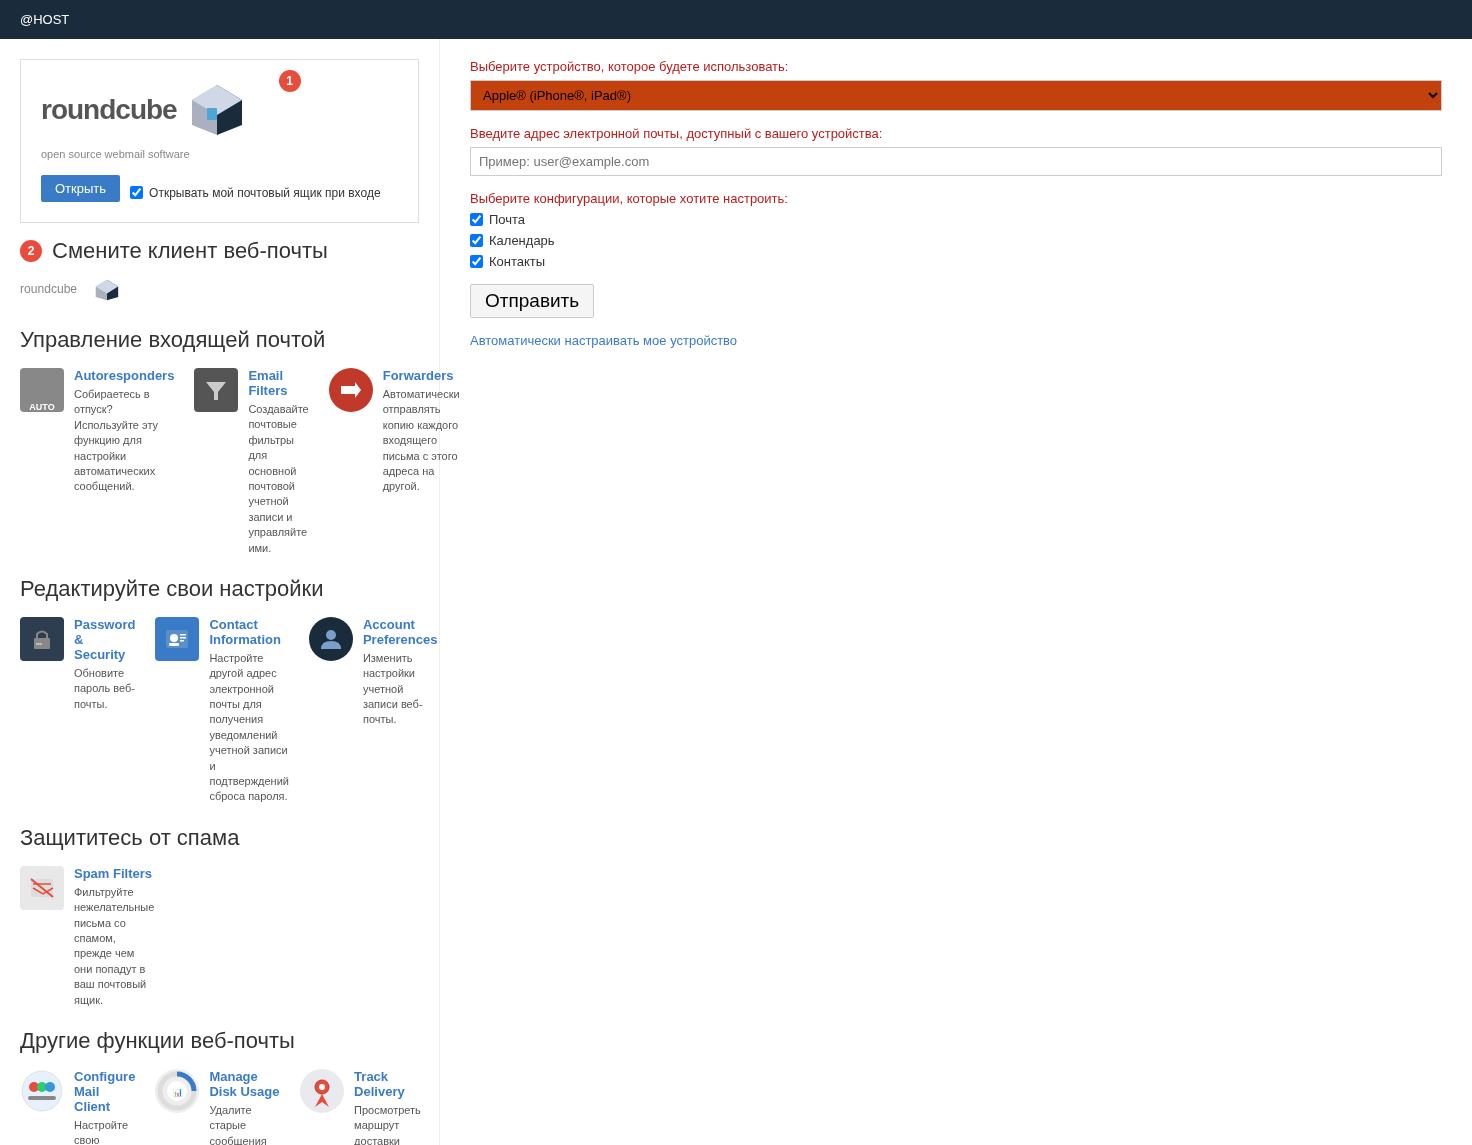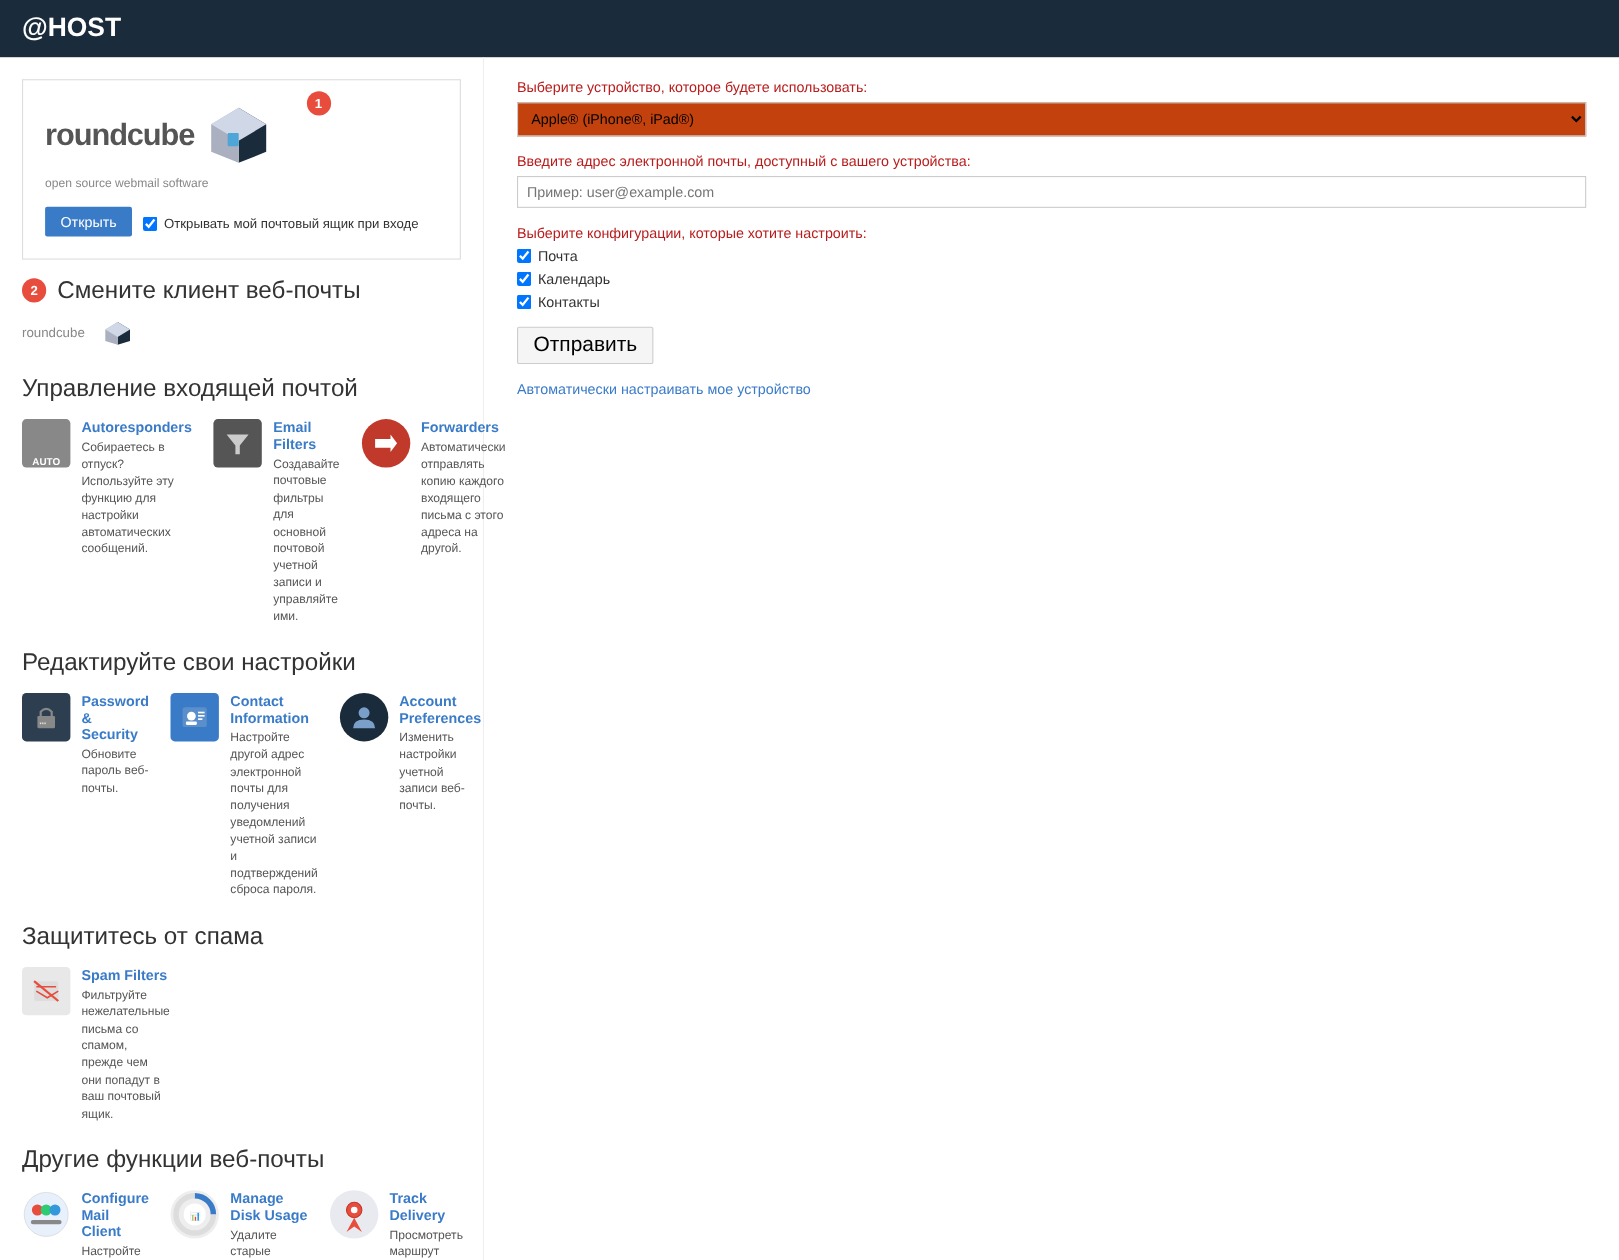--- a/index.html
+++ b/index.html
@@ -2,22 +2,22 @@
 <html><head>
   <meta charset="utf-8">
   <style>
     * { box-sizing: border-box; margin: 0; padding: 0; }
     body { font-family: Arial, sans-serif; font-size: 13px; color: #333; background: #fff; }
 
     
     #topbar {
       background: #1a2b3c;
       color: #fff;
-      font-size: 24px;
-      font-weight: bold;
+      font-size: 13px;
+      font-weight: normal;
       padding: 12px 20px;
     }
 
     
     #main {
       display: flex;
       min-height: calc(100vh - 46px);
     }
 
     
@@ -350,21 +350,21 @@
                 <rect x="20" y="28" width="10" height="12" fill="#4da6d5" rx="1"></rect>
               </svg>
             </div>
             <span class="logo-subtitle">open source webmail software</span>
           </div>
         </div>
 
         <div style="position:absolute; top:-10px; right:80px; display:flex; align-items:center;">
           <span class="annotation-badge" style="background:#e74c3c;">1</span>
         </div>
-        <div style="display:flex; align-items:flex-start; gap:10px;">
+        <div style="display:flex; align-items:center; gap:10px;">
           <button class="open-btn">Открыть</button>
           <div class="checkbox-row">
             <input type="checkbox" checked="" style="">
             <span>Открывать мой почтовый ящик при входе</span>
           </div>
         </div>
       </div>
     </div>
 
     <div class="change-client">

